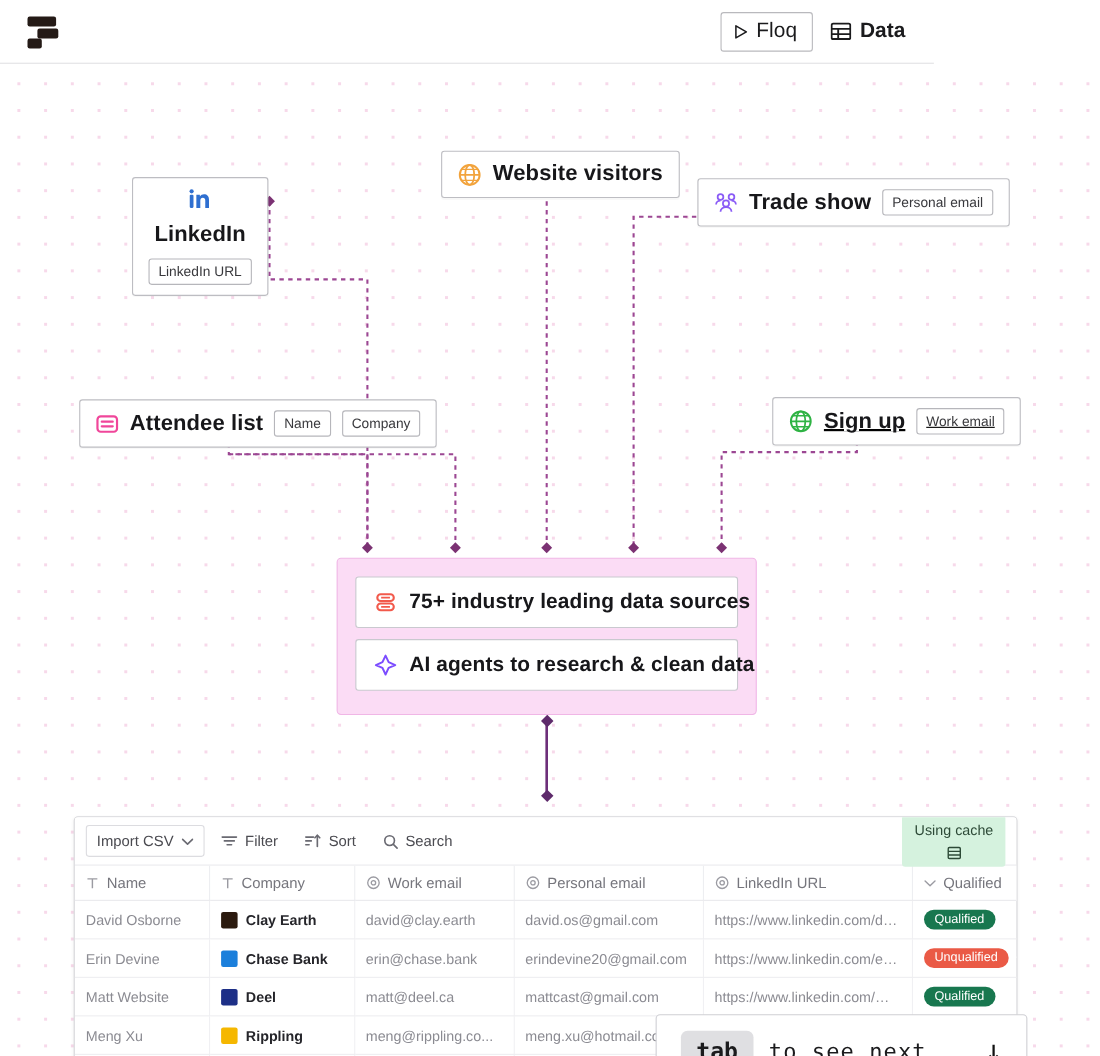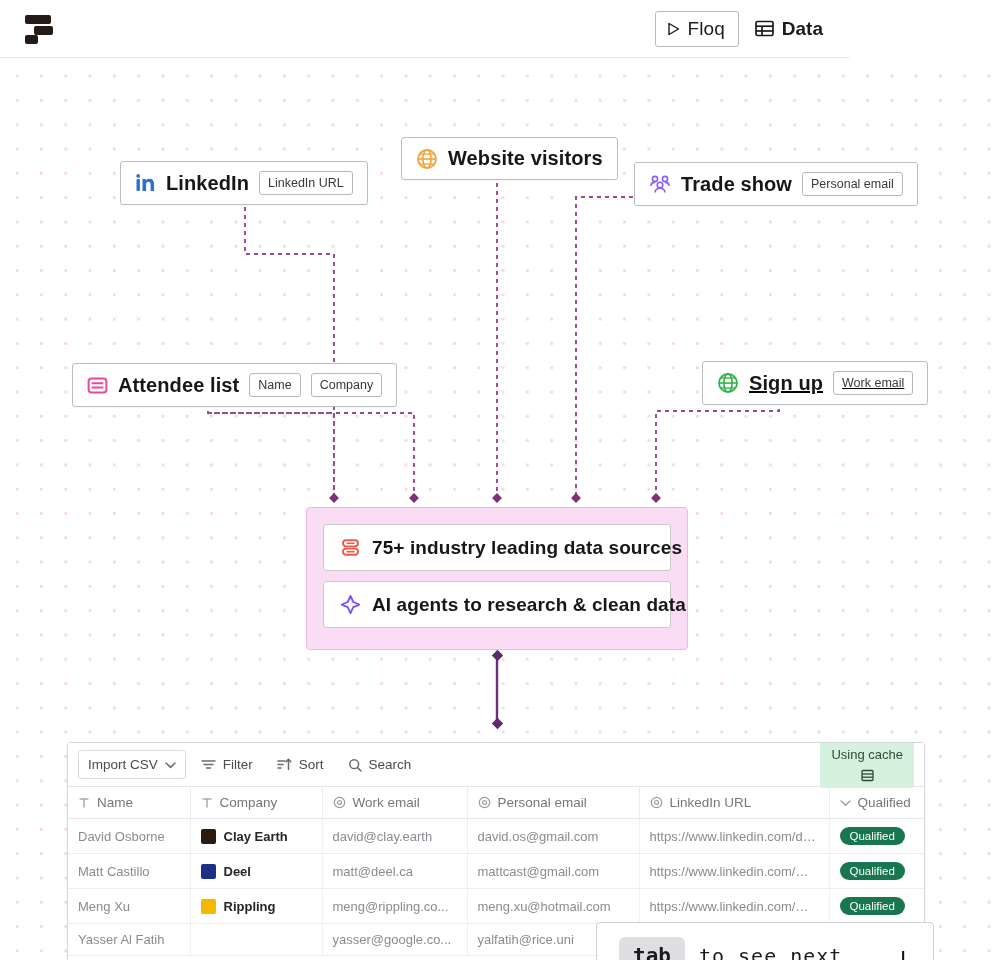--- a/index.html
+++ b/index.html
@@ -60,21 +60,21 @@
     box-shadow: 0 1px 1px rgba(0,0,0,.03);
     z-index: 5;
     margin-top: 40px;
   }
   .node .label { font-size: 20px; font-weight: 700; color:#17171a; letter-spacing:.1px; white-space:nowrap; }
   .chip {
     border:1px solid #b6b6bb; border-radius:3px; background:#fff;
     font-size: 12.5px; color:#39393d; padding: 4px 8px; white-space:nowrap;
   }
 
-  #node-linkedin   { left:120px; top:63px;  }
+  #node-linkedin   { left:120px; top:63px;flex-direction:column;  }
   #node-website    { left:401px; top:39px;  }
   #node-tradeshow  { left:634px; top:64px;  }
   #node-attendee   { left:72px;  top:265px; }
   #node-signup     { left:702px; top:263px;text-decoration:underline; }
 
   
   #enrich-panel {
     position:absolute; left:306px; top:449px; width:382px; height:143px;
     background:#fbdcf5; border:1.5px solid #f0b6e6; border-radius:4px;
     padding: 16px; display:flex; flex-direction:column; gap:10px; z-index:6;
@@ -453,21 +453,34 @@
               <span class="favicon" style="background:#2b1a0e"></span>
               <span>Clay Earth</span>
                 </span>
               </td>
             <td>david@clay.earth</td>
             <td>david.os@gmail.com</td>
             <td>https://www.linkedin.com/da...</td>
             <td><span class="badge q">Qualified</span></td>
           </tr>
           <tr>
-            <td>Matt Castillo</td>
+            <td>Erin Devine</td>
+            <td class="company">
+                <span class="cwrap">
+              <span class="favicon" style="background:#1b7fdb"></span>
+              <span>Chase Bank</span>
+                </span>
+              </td>
+            <td>erin@chase.bank</td>
+            <td>erindevine20@gmail.com</td>
+            <td>https://www.linkedin.com/eri...</td>
+            <td><span class="badge u">Unqualified</span></td>
+          </tr>
+          <tr>
+            <td>Matt Website</td>
             <td class="company">
                 <span class="cwrap">
               <span class="favicon" style="background:#1d2f87"></span>
               <span>Deel</span>
                 </span>
               </td>
             <td>matt@deel.ca</td>
             <td>mattcast@gmail.com</td>
             <td>https://www.linkedin.com/mat...</td>
             <td><span class="badge q">Qualified</span></td>

